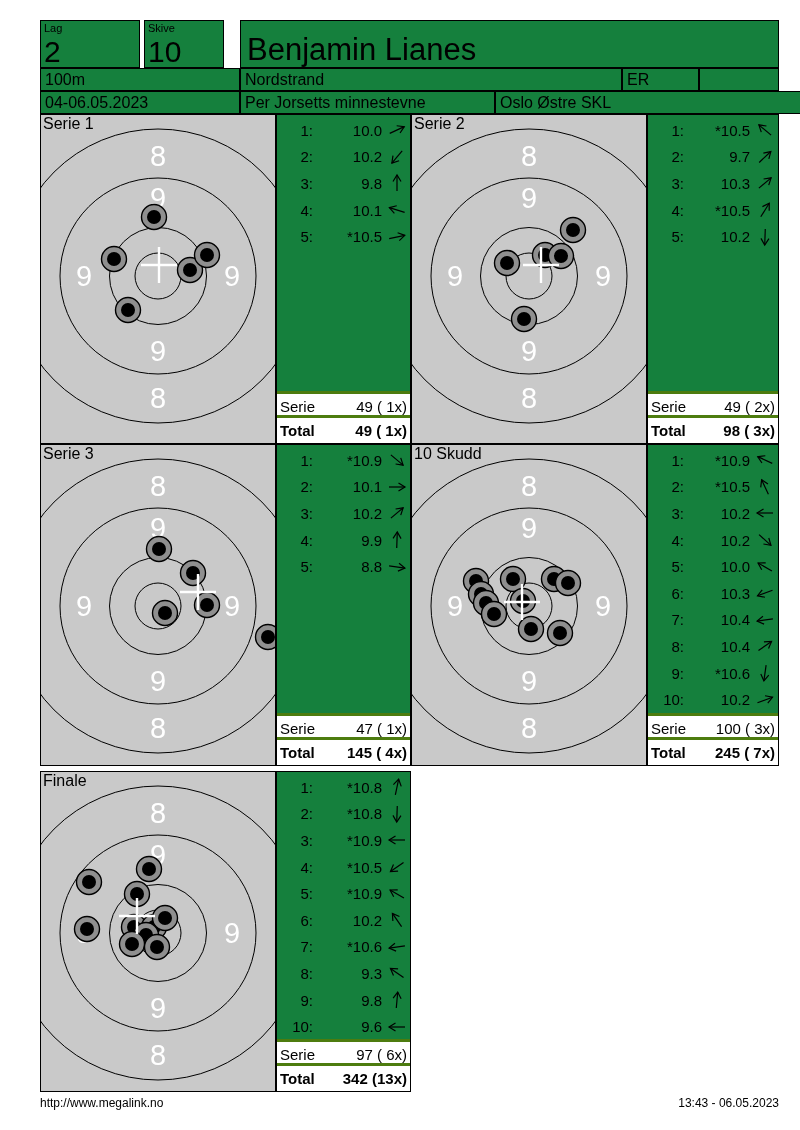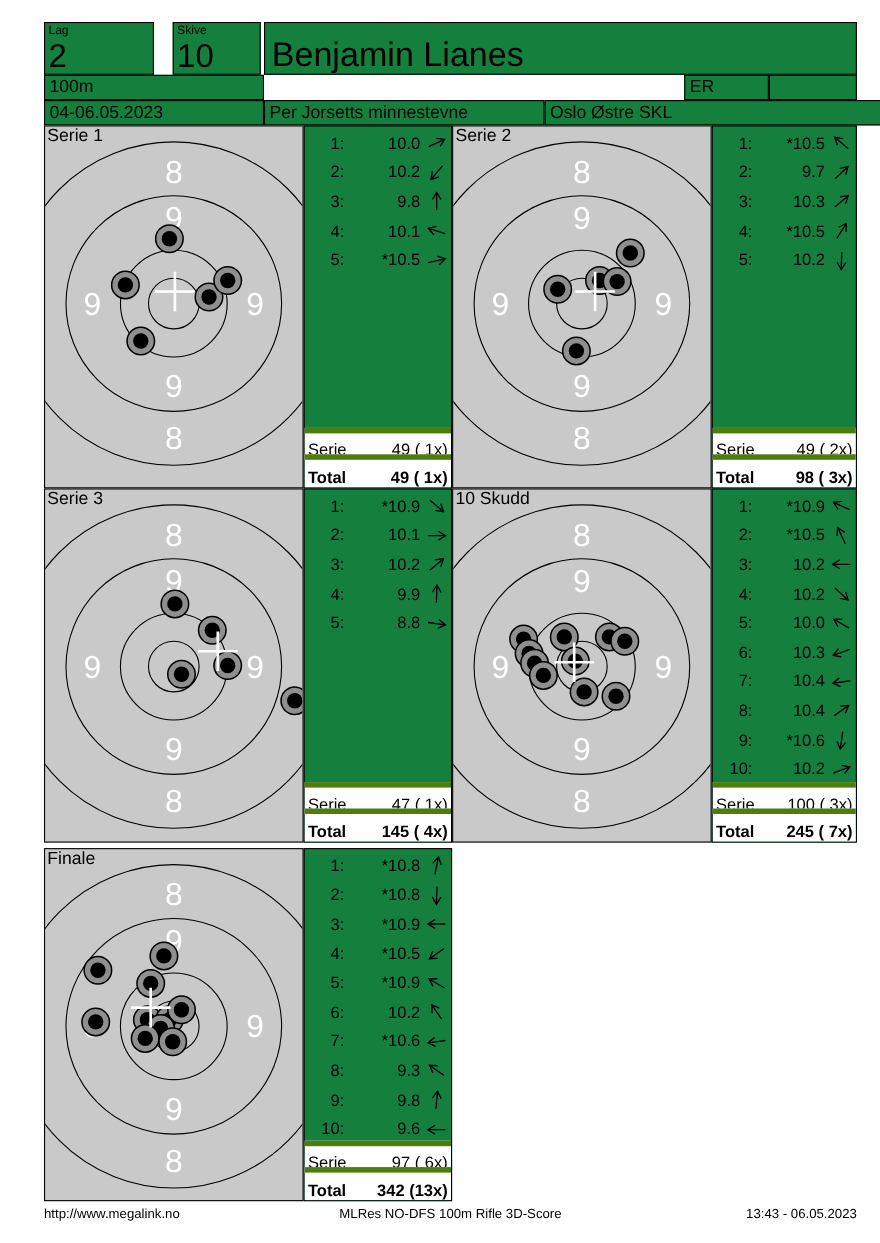--- a/index.html
+++ b/index.html
@@ -14,46 +14,49 @@
   
   .tcell{background:#c9c9c9;overflow:hidden;}
   .tcell svg{position:absolute;left:0;top:0;}
   .ttitle{position:absolute;top:0px;left:2px;font-size:16px;line-height:18px;}
   
   .shots{position:absolute;top:2px;left:0;right:0;}
   .shot-row{display:flex;align-items:center;height:26.6px;font-size:15px;}
   .sn{width:36px;text-align:right;}
   .sv{flex:1;text-align:right;padding-right:2px;}
   .sa{width:26px;height:22px;display:flex;align-items:center;justify-content:center;}
-  .sum{position:absolute;left:0;right:0;border-top:5px solid #4d7c0f;display:flex;
-       justify-content:space-between;align-items:flex-end;font-size:15px;padding:0 3px;background:#fff;}
+  .sum{position:absolute;left:0;right:0;border-top:3px solid #4d7c0f;display:flex;
+       justify-content:space-between;align-items:center;font-size:15px;padding:0 3px;background:#fff;}
   .sum.serie{bottom:25px;height:24px;}
   .sum.total{bottom:0px;height:25px;font-weight:bold;}
   
   .foot{position:absolute;top:1096px;font-size:12px;line-height:14px;}
 </style>
 </head>
 <body>
 
 <div class="page">
 
   <div class="cell" style="left:40px;top:20px;width:100px;height:48px">
     <div class="hsmall">Lag</div>
     <div class="hbig">2</div>
   </div>
-  <div class="cell" style="left:157px;top:20px;width:80px;height:48px">
+  <div class="cell" style="left:144px;top:20px;width:80px;height:48px">
     <div class="hsmall">Skive</div>
     <div class="hbig">10</div>
   </div>
   <div class="cell" style="left:240px;top:20px;width:539px;height:48px">
     <div class="hname">Benjamin Lianes</div>
   </div>
 
   <div class="cell" style="left:40px;top:68px;width:200px;height:23px">
     <div class="htext">100m</div>
+  </div>
+  <div class="cell" style="left:240px;top:68px;width:382px;height:23px">
+    <div class="htext">Nordstrand</div>
   </div>
   <div class="cell" style="left:622px;top:68px;width:77px;height:23px">
     <div class="htext">ER</div>
   </div>
   <div class="cell" style="left:699px;top:68px;width:80px;height:23px">
     <div class="htext"></div>
   </div>
 
   <div class="cell" style="left:40px;top:91px;width:200px;height:23px">
     <div class="htext">04-06.05.2023</div>
@@ -699,16 +702,15 @@
       <span>Serie</span>
       <span>97 ( 6x)</span>
     </div>
     <div class="sum total">
       <span>Total</span>
       <span>342 (13x)</span>
     </div>
   </div>
 
   <div class="foot" style="left:40px">http://www.megalink.no</div>
-  <div class="foot" style="left:40px;width:739px;text-align:center">MLRes NO-DFS 100m Rifle 3D-Score</div>
   <div class="foot" style="left:579px;width:200px;text-align:right">13:43 - 06.05.2023</div>
 
 </div>
 
 </body></html>

